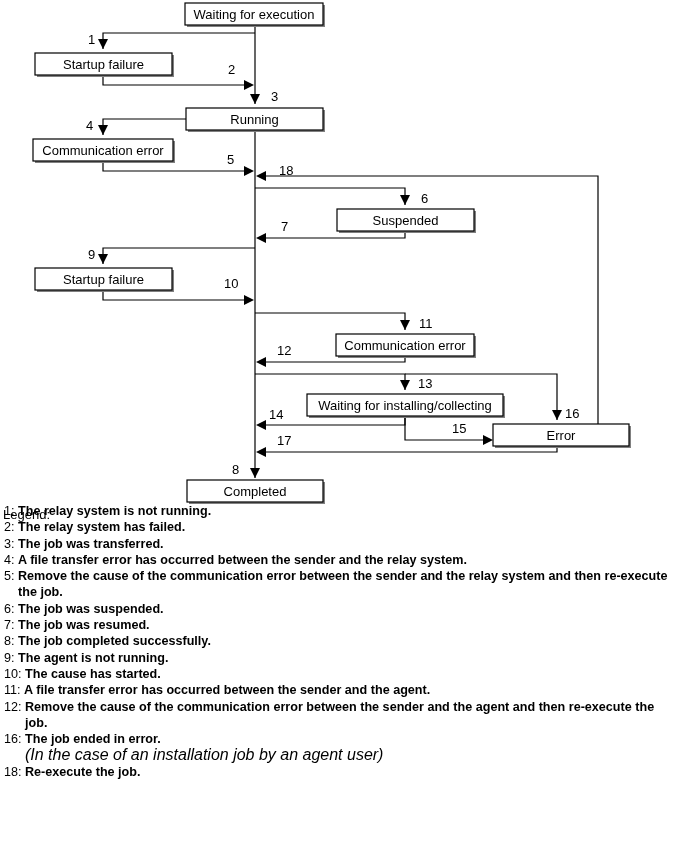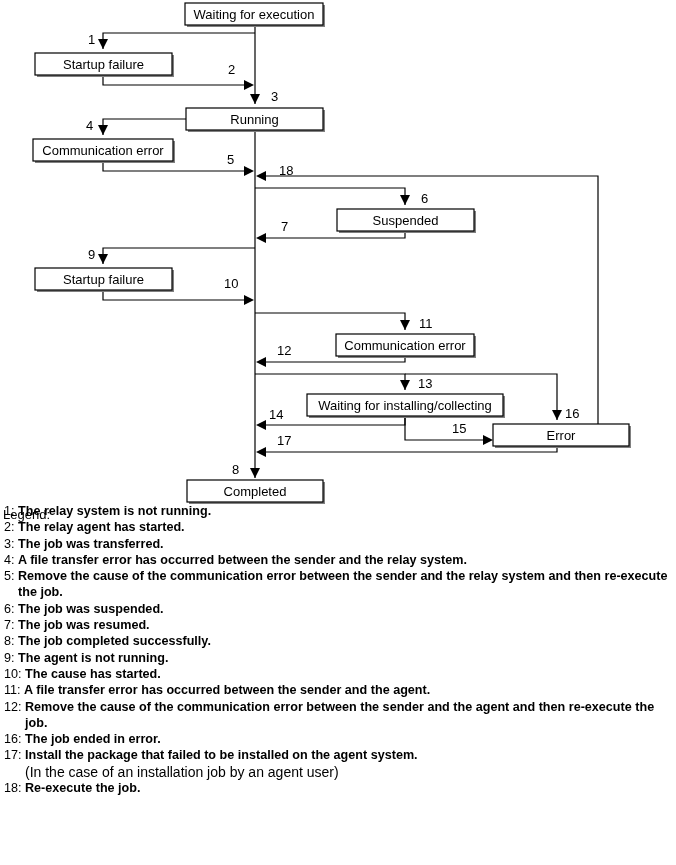--- a/index.html
+++ b/index.html
@@ -51,23 +51,24 @@
   }
   .legend-num {
     flex: 0 0 auto;
     white-space: pre;
   }
   .legend-text {
     flex: 1 1 auto;
     font-weight: bold;
   }
   .legend-cont {
-    font-size: 14px;
+    font-size: 16px;
     line-height: 16.3px;
     padding-left: 21px;
+    font-style: italic;
   }
   svg text {
     font-family: "Liberation Sans", sans-serif;
     fill: #000000;
   }
   .node-label {
     font-size: 13px;
   }
   .edge-label {
     font-size: 13px;
@@ -217,21 +218,21 @@
 
 <div id="legend">
   <div class="legend-title">Legend:</div>
   <div class="legend-list">
       <div class="legend-row">
         <span class="legend-num">1: </span>
         <span class="legend-text">The relay system is not running.</span>
       </div>
       <div class="legend-row">
         <span class="legend-num">2: </span>
-        <span class="legend-text">The relay agent has started.</span>
+        <span class="legend-text">The relay system has failed.</span>
       </div>
       <div class="legend-row">
         <span class="legend-num">3: </span>
         <span class="legend-text">The job was transferred.</span>
       </div>
       <div class="legend-row">
         <span class="legend-num">4: </span>
         <span class="legend-text">A file transfer error has occurred between the sender and the relay system.</span>
       </div>
       <div class="legend-row">
@@ -263,23 +264,19 @@
         <span class="legend-text">A file transfer error has occurred between the sender and the agent.</span>
       </div>
       <div class="legend-row">
         <span class="legend-num">12: </span>
         <span class="legend-text">Remove the cause of the communication error between the sender and the agent and then re-execute the job.</span>
       </div>
       <div class="legend-row">
         <span class="legend-num">16: </span>
         <span class="legend-text">The job ended in error.</span>
       </div>
-      <div class="legend-row">
-        <span class="legend-num">17: </span>
-        <span class="legend-text">Install the package that failed to be installed on the agent system.</span>
-      </div>
       <div class="legend-cont">(In the case of an installation job by an agent user)</div>
       <div class="legend-row">
         <span class="legend-num">18: </span>
         <span class="legend-text">Re-execute the job.</span>
       </div>
     </div>
 </div>
 
 </body></html>

